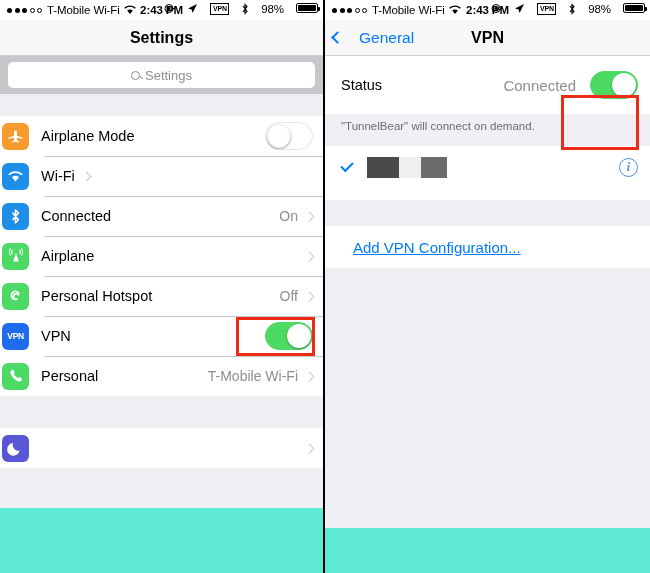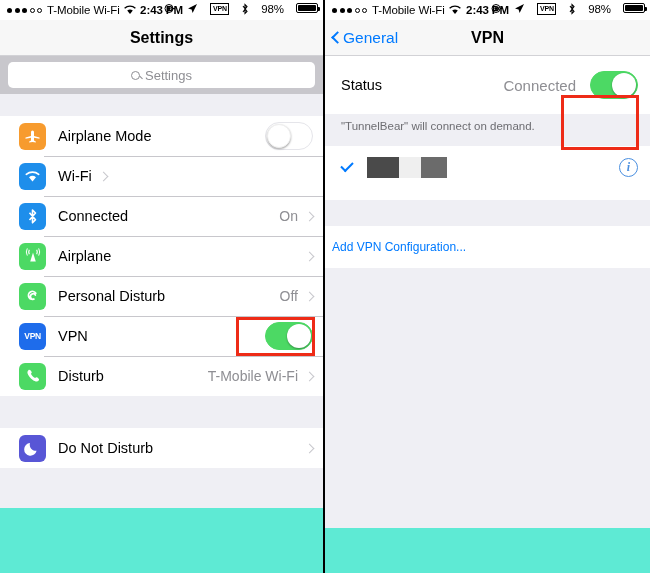--- a/index.html
+++ b/index.html
@@ -40,21 +40,21 @@
 
   
   .navbar {
     height: 36px; background:#f7f7f7;
     display:flex; align-items:center; justify-content:center;
     position:relative; border-bottom:1px solid #d2d2d6;
   }
   .nav-title { font-size:16px; font-weight:bold; color:#000;}
   .nav-back {
     position:absolute; left:8px; display:flex; align-items:center;
-    color:#007aff; font-size:15.5px; gap:0; cursor:pointer;
+    color:#007aff; font-size:15.5px; gap:16px; cursor:pointer;
   }
   .chev-left {
     width:9px; height:9px; border-left:2.4px solid #007aff; border-bottom:2.4px solid #007aff;
     transform: rotate(45deg); margin-right:1px;
   }
 
   
   .search-wrap { background:#c8c7cc; padding:6px 8px; }
   .search-field {
     background:#fff; border-radius:5px; height:26px;
@@ -63,21 +63,21 @@
   }
   .mag { position:relative; width:9px; height:9px; border:1.3px solid #8e8e93; border-radius:50%; }
   .mag::after { content:""; position:absolute; width:4px; height:1.3px; background:#8e8e93; transform:rotate(45deg); right:-3.5px; bottom:0px;}
 
   .gap { background:#efeff4; }
 
   
   .group { background:#fff; }
   .row {
     display:flex; align-items:center; height:40px;
-    padding-left:19px; padding-right:10px; background:#fff;
+    padding-left:2px; padding-right:10px; background:#fff;
     position:relative; cursor:pointer;
   }
   .row + .row::before {
     content:""; position:absolute; left:44px; right:0; top:0; height:1px; background:#c8c7cc;
   }
   .icon-box {
     width:27px; height:27px; border-radius:6px; flex:none;
     display:flex; align-items:center; justify-content:center;
     color:#fff; margin-right:12px;
   }
@@ -118,22 +118,22 @@
   .redact { display:flex; align-items:center; }
   .redact span { display:block; height:21px; }
   .info-icon {
     margin-left:auto; width:19px; height:19px; border-radius:50%;
     border:1.4px solid #4a8fe0; color:#4a8fe0; font-size:12px;
     display:flex; align-items:center; justify-content:center;
     font-family:"Liberation Serif", serif; font-style:italic; font-weight:bold;
     cursor:pointer;
   }
   .link-row {
-    height:42px; display:flex; align-items:center; padding-left:7px;
-    background:#fff; color:#007aff; font-size:12px; cursor:pointer;
+    height:42px; display:flex; align-items:center; padding-left:28px;
+    background:#fff; color:#007aff; font-size:15px; cursor:pointer;text-decoration:underline;
   }
   .white-stub { background:#fff; }
 </style>
 </head>
 <body>
 
 <div class="screen">
 
   <div class="panel panel-left">
 
@@ -240,55 +240,54 @@
         <span class="row-value"></span>
         <span class="chev"></span>
       </div>
 
       <div class="row">
         <span class="icon-box" style="background:#4cd964">
           <svg width="18" height="18" viewBox="0 0 18 18">
               <path d="M11.8 6.2 a4 4 0 1 0-1.3 5.6 a2.7 2.7 0 1 1 .9-3.8" stroke="#fff" stroke-width="1.7" fill="none" stroke-linecap="round"></path>
             </svg>
         </span>
-        <span class="row-label">Personal Disturb</span>
+        <span class="row-label">Personal Hotspot</span>
         <span class="row-value">Off</span>
         <span class="chev"></span>
       </div>
 
       <div class="row">
         <span class="icon-box" style="background:#1e6ceb;font-size:8.5px;font-weight:bold;letter-spacing:-0.4px">VPN</span>
         <span class="row-label">VPN</span>
         <span class="toggle on">
             <span class="knob"></span>
           </span>
       </div>
 
       <div class="row">
         <span class="icon-box" style="background:#4cd964">
           <svg width="16" height="16" viewBox="0 0 16 16">
               <path d="M3.4 2.2 c1.1-1 2.2.2 3 1.3 .7 1 .2 1.6-.5 2.3 .8 1.8 2.4 3.4 4.2 4.2 .7-.7 1.3-1.2 2.3-.5 1.1.8 2.3 1.9 1.3 3-1.4 1.5-3.6 1-5.9-.6 C5.1 10 3.2 7.6 2.6 5.5 2.2 4.2 2.5 3 3.4 2.2 z" fill="#fff"></path>
             </svg>
         </span>
-        <span class="row-label">Disturb</span>
+        <span class="row-label">Personal</span>
         <span class="row-value">T-Mobile Wi-Fi</span>
         <span class="chev"></span>
       </div>
     </div>
 
     <div class="gap" style="height:32px"></div>
 
     <div class="group">
       <div class="row">
         <span class="icon-box" style="background:#5856d6">
           <svg width="17" height="17" viewBox="0 0 17 17">
               <path d="M12.6 10.8 A6 6 0 0 1 6 3.1 a6.3 6.3 0 1 0 6.6 7.7 z" fill="#fff"></path>
             </svg>
         </span>
-        <span class="row-label">Do Not Disturb</span>
         <span class="chev" style="margin-left:auto"></span>
       </div>
     </div>
 
     <div class="gap" style="height:40px"></div>
 
     <div class="redbox" style="left:236px; top:317px; width:79px; height:39px;"></div>
   </div>
 
   <div class="panel panel-right">

